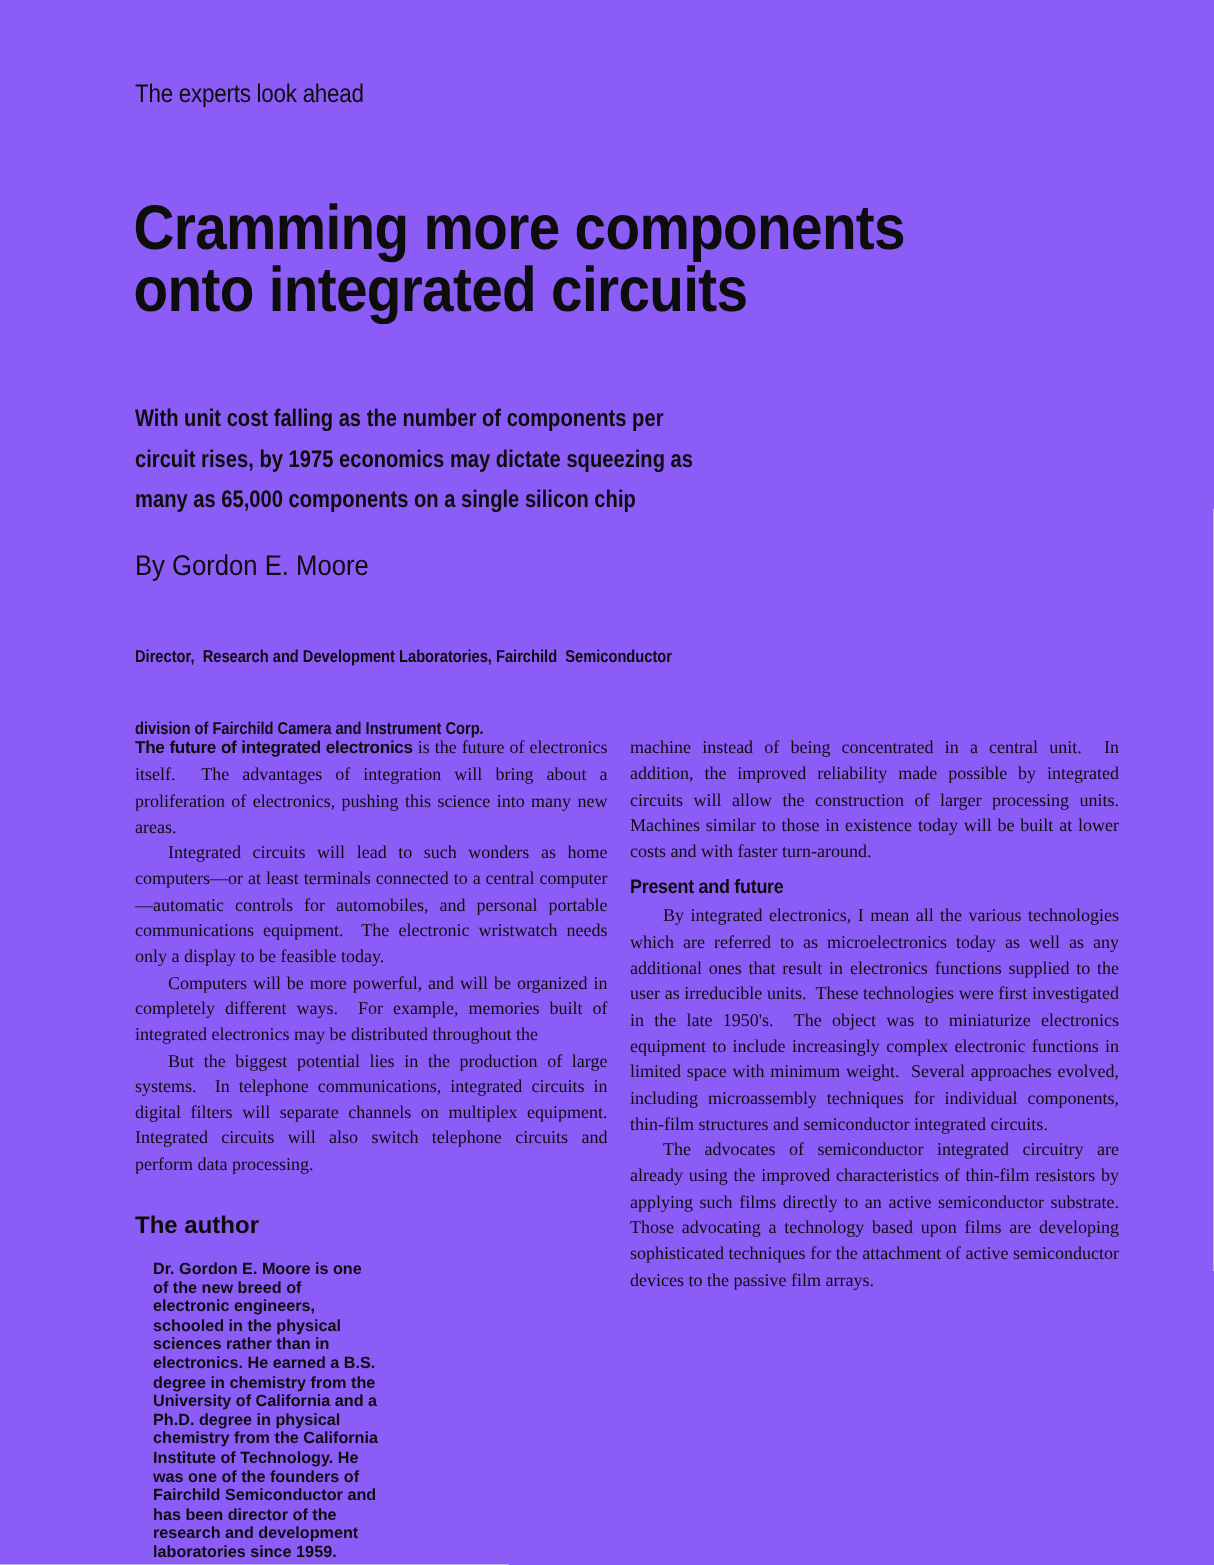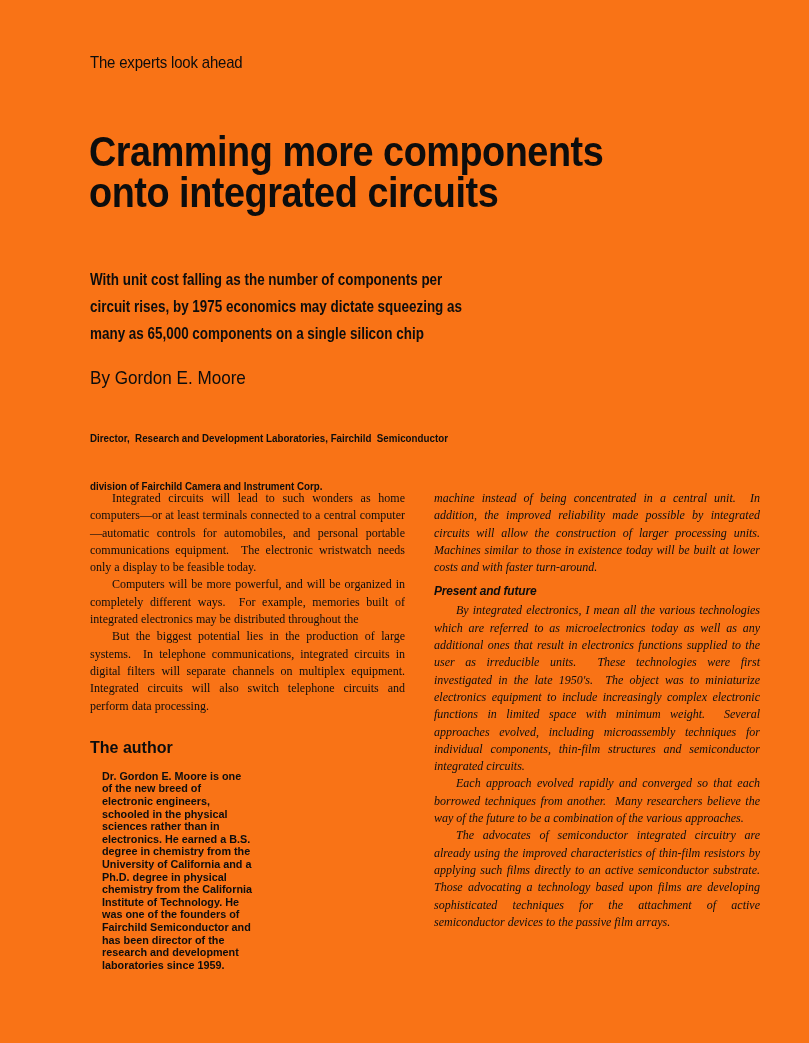--- a/index.html
+++ b/index.html
@@ -1,21 +1,21 @@
 <!DOCTYPE html>
 <html lang="en"><head>
 <meta charset="utf-8">
 <style>
   html, body { margin: 0; padding: 0; background: #e8e8e8; }
   .page {
     position: relative;
     width: 809px;
     height: 1043px;
     margin: 0 auto;
-    background: #f97316;
+    background: #8b5cf6;
     color: #0d0d0d;
     font-family: "Liberation Serif", serif;
     overflow: hidden;
   }
   .kicker {
     position: absolute;
     left: 90px; top: 53px;
     font-family: "Liberation Sans", sans-serif;
     font-size: 17px;
     letter-spacing: -0.2px;
@@ -57,21 +57,21 @@
     font-family: "Liberation Sans", sans-serif;
     font-weight: bold;
     font-size: 11.5px;
     line-height: 16px;
     white-space: pre-wrap;
     transform: scaleX(0.85);
     transform-origin: left top;
   }
   .col { position: absolute; top: 490px; }
   .col-left  { left: 90px;  width: 315px; }
-  .col-right { left: 434px; width: 326px; font-style: italic; }
+  .col-right { left: 420px; width: 326px; }
   .body-par {
     margin: 0;
     font-size: 12px;
     line-height: 17.3px;
     text-align: justify;
     white-space: pre-wrap;
     hyphens: auto;
   }
   .body-par.indent { text-indent: 22px; }
   .lead-bold {
@@ -130,35 +130,35 @@
   </div>
 
   <div class="byline">By Gordon E. Moore</div>
 
   <div class="affiliation">
     <div>Director,  Research and Development Laboratories, Fairchild  Semiconductor</div>
     <div>division of Fairchild Camera and Instrument Corp.</div>
   </div>
 
   <div class="col col-left">
+    <p class="body-par"><span class="lead-bold">The future of integrated electronics</span><span> is the future of electronics itself.  The advantages of integration will bring about a proliferation of electronics, pushing this science into many new areas.</span></p>
 
     <p class="body-par indent">Integrated circuits will lead to such wonders as home computers—or at least terminals connected to a central computer—automatic controls for automobiles, and personal portable communications equipment.  The electronic wristwatch needs only a display to be feasible today.</p>
     <p class="body-par indent">Computers will be more powerful, and will be organized in completely different ways.  For example, memories built of integrated electronics may be distributed throughout the</p>
     <p class="body-par indent">But the biggest potential lies in the production of large systems.  In telephone communications, integrated circuits in digital filters will separate channels on multiplex equipment.  Integrated circuits will also switch telephone circuits and perform data processing.</p>
 
     <div class="author-box">
       <p class="author-heading">The author</p>
       <p class="author-body">Dr. Gordon E. Moore is one of the new breed of electronic engineers, schooled in the physical sciences rather than in electronics. He earned a B.S. degree in chemistry from the University of California and a Ph.D. degree in physical chemistry from the California Institute of Technology. He was one of the founders of Fairchild Semiconductor and has been director of the research and development laboratories since 1959.</p>
     </div>
   </div>
 
   <div class="col col-right">
     <p class="body-par">machine instead of being concentrated in a central unit.  In addition, the improved reliability made possible by integrated circuits will allow the construction of larger processing units.  Machines similar to those in existence today will be built at lower costs and with faster turn-around.</p>
 
     <h2 class="section-heading">Present and future</h2>
 
     <p class="body-par indent">By integrated electronics, I mean all the various technologies which are referred to as microelectronics today as well as any additional ones that result in electronics functions supplied to the user as irreducible units.  These technologies were first investigated in the late 1950's.  The object was to miniaturize electronics equipment to include increasingly complex electronic functions in limited space with minimum weight.  Several approaches evolved, including microassembly techniques for individual components, thin-film structures and semiconductor integrated circuits.</p>
-    <p class="body-par indent">Each approach evolved rapidly and converged so that each borrowed techniques from another.  Many researchers believe the way of the future to be a combination of the various approaches.</p>
     <p class="body-par indent">The advocates of semiconductor integrated circuitry are already using the improved characteristics of thin-film resistors by applying such films directly to an active semiconductor substrate.  Those advocating a technology based upon films are developing sophisticated techniques for the attachment of active semiconductor devices to the passive film arrays.</p>
   </div>
 
 
 </div>
 
 </body></html>

